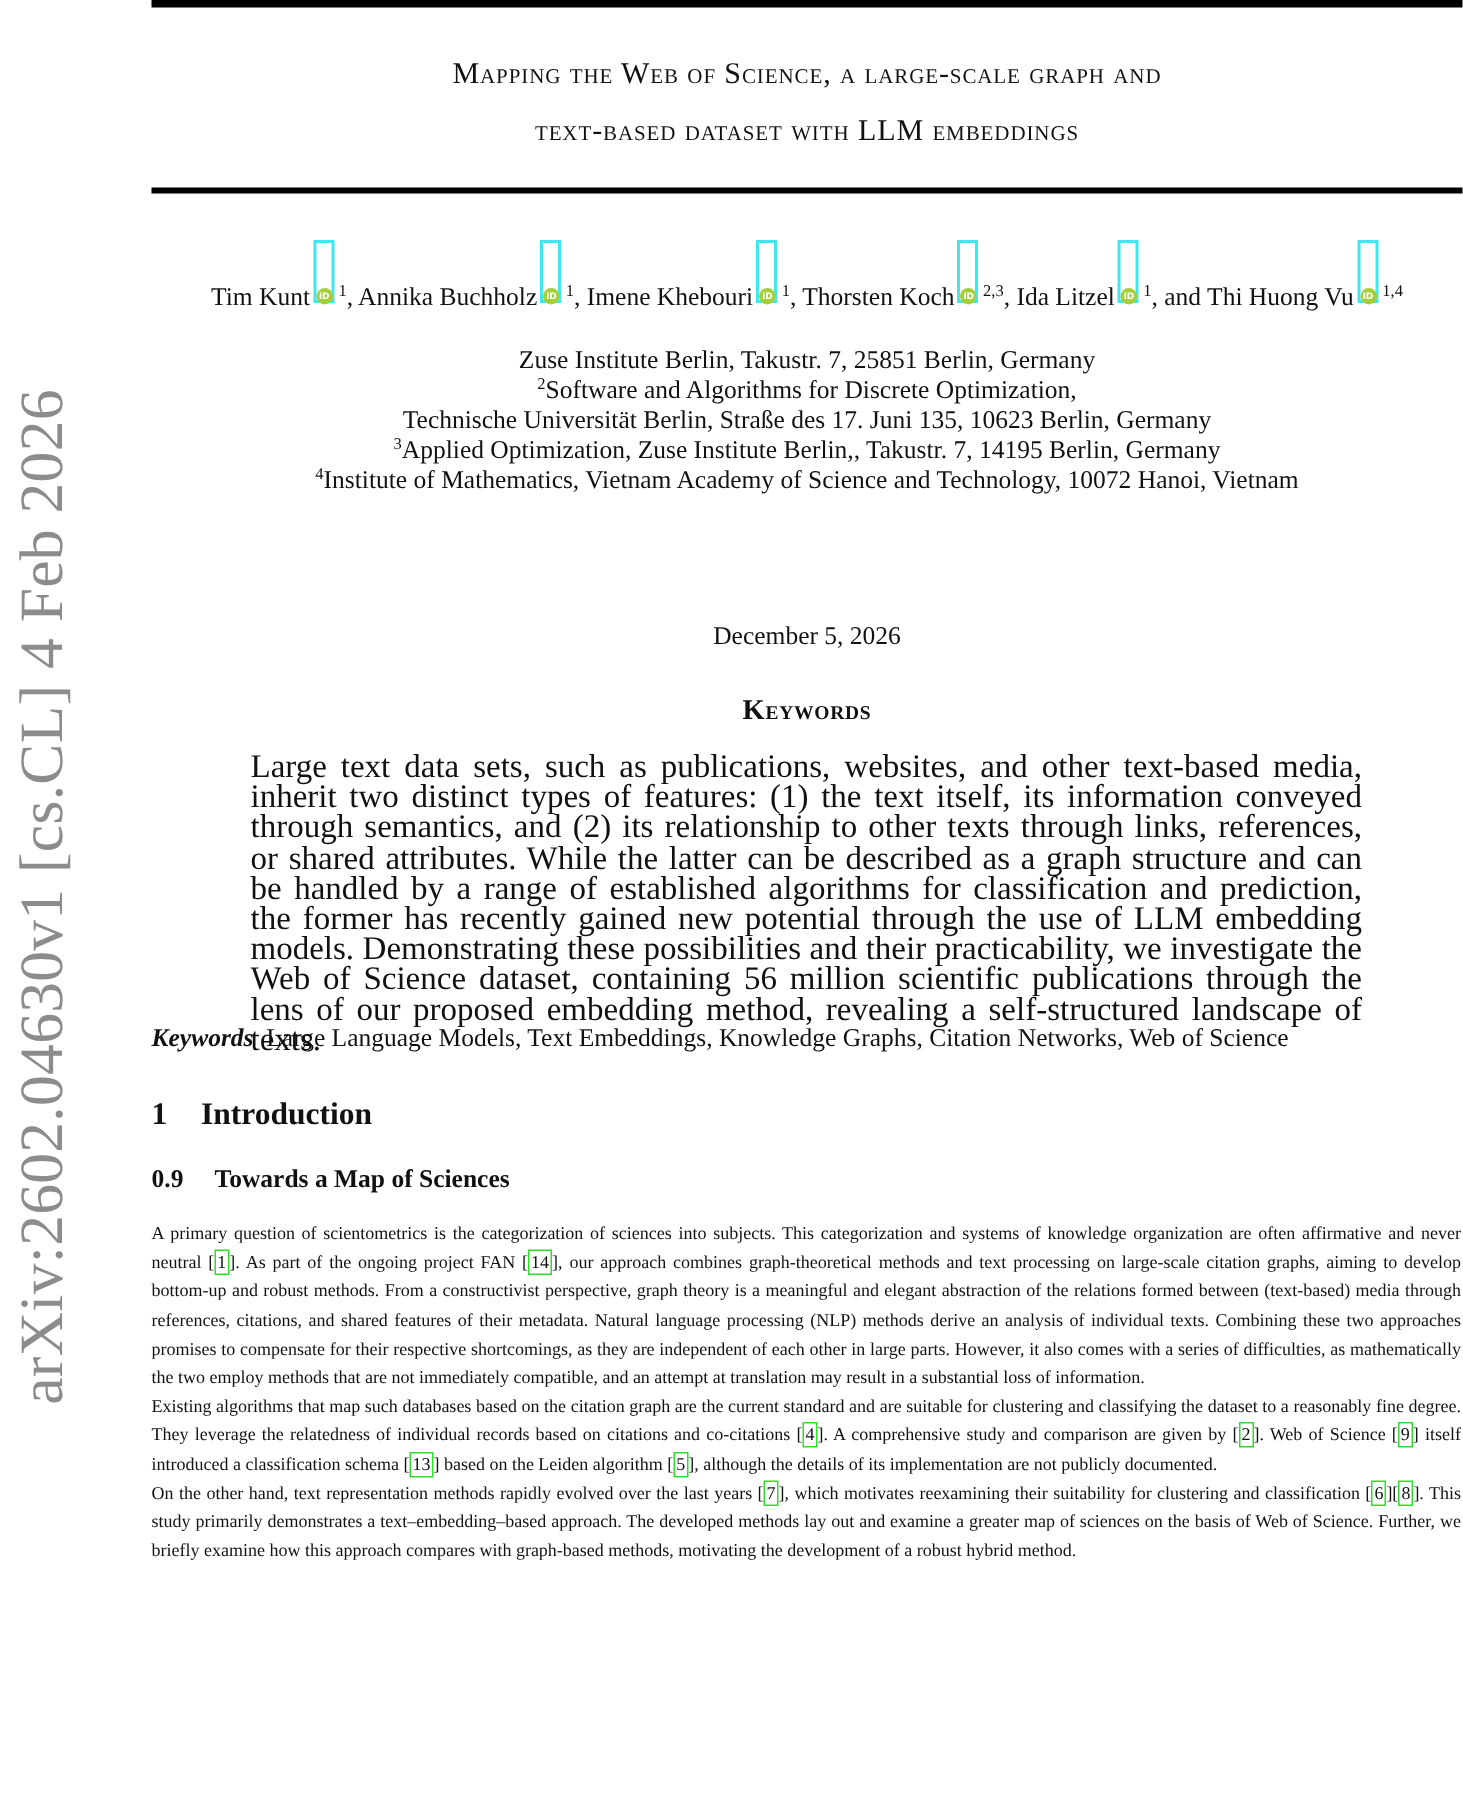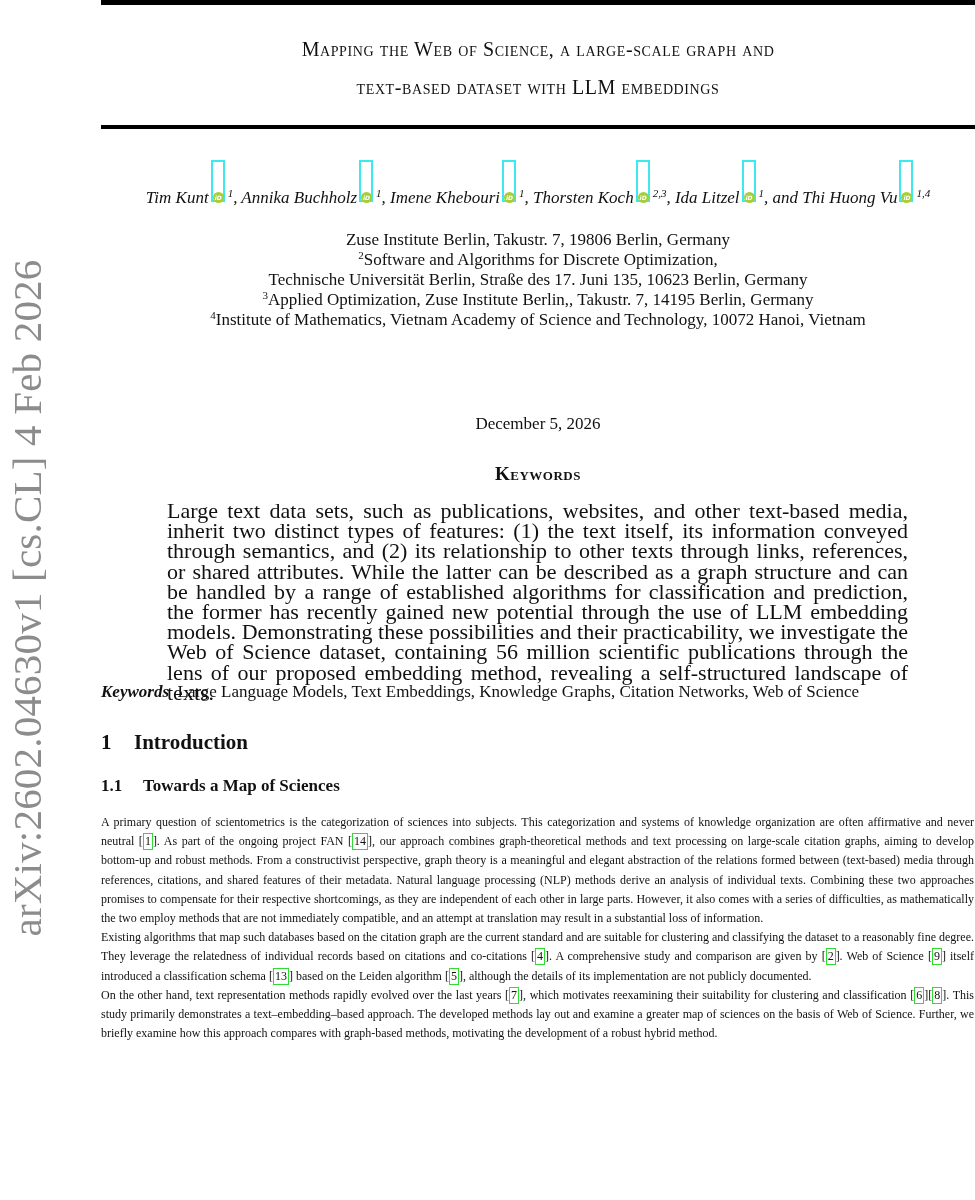--- a/index.html
+++ b/index.html
@@ -17,21 +17,21 @@
   }
   .rule { position: absolute; left: 101px; width: 874px; background: #000; }
   .rule.top { top: 0; height: 5px; }
   .rule.bottom { top: 125px; height: 4px; }
   .title {
     position: absolute; left: 101px; width: 874px; top: 30px; text-align: center;
     font-size: 20px; line-height: 38px; font-variant: small-caps; letter-spacing: 0.6px;
   }
   .authors {
     position: absolute; left: 101px; width: 874px; top: 188px; text-align: center;
-    font-size: 17px; white-space: nowrap; font-style: italic;
+    font-size: 17px; white-space: nowrap;
   }
   .author { position: relative; }
   .orcid-wrap { position: relative; display: inline-block; width: 16px; height: 14px; margin-left: 3px; }
   .orcid-box {
     position: absolute; left: -1px; top: -29px; width: 14px; height: 42px;
     border: 2px solid #3ee8ef; box-sizing: border-box;
   }
   .orcid {
     position: absolute; left: 1px; top: 3px; width: 11px; height: 11px; border-radius: 50%;
     background: #a6ce39; color: #fff; font-family: "DejaVu Sans", sans-serif;
@@ -87,41 +87,41 @@
   <div>Mapping the Web of Science, a large-scale graph and</div>
   <div>text-based dataset with LLM embeddings</div>
 </div>
 <div class="rule bottom"></div>
 
 <div class="authors">
   <span class="author"><span>Tim Kunt</span><span class="orcid-wrap"><span class="orcid-box"></span><span class="orcid">iD</span></span><sup>1</sup><span>, </span></span><span class="author"><span>Annika Buchholz</span><span class="orcid-wrap"><span class="orcid-box"></span><span class="orcid">iD</span></span><sup>1</sup><span>, </span></span><span class="author"><span>Imene Khebouri</span><span class="orcid-wrap"><span class="orcid-box"></span><span class="orcid">iD</span></span><sup>1</sup><span>, </span></span><span class="author"><span>Thorsten Koch</span><span class="orcid-wrap"><span class="orcid-box"></span><span class="orcid">iD</span></span><sup>2,3</sup><span>, </span></span><span class="author"><span>Ida Litzel</span><span class="orcid-wrap"><span class="orcid-box"></span><span class="orcid">iD</span></span><sup>1</sup><span>, and </span></span><span class="author"><span>Thi Huong Vu</span><span class="orcid-wrap"><span class="orcid-box"></span><span class="orcid">iD</span></span><sup>1,4</sup></span>
 </div>
 
 <div class="affils">
-  <div><span>Zuse Institute Berlin, Takustr. 7, 19806 Berlin, Germany</span></div>
+  <div><span>Zuse Institute Berlin, Takustr. 7, 25851 Berlin, Germany</span></div>
   <div><sup>2</sup><span>Software and Algorithms for Discrete Optimization,</span></div>
   <div><span>Technische Universität Berlin, Straße des 17. Juni 135, 10623 Berlin, Germany</span></div>
   <div><sup>3</sup><span>Applied Optimization, Zuse Institute Berlin,, Takustr. 7, 14195 Berlin, Germany</span></div>
   <div><sup>4</sup><span>Institute of Mathematics, Vietnam Academy of Science and Technology, 10072 Hanoi, Vietnam</span></div>
 </div>
 
 <div class="date">December 5, 2026</div>
 
 <div class="abstract-title">Keywords</div>
 <div class="abstract-body">Large text data sets, such as publications, websites, and other text-based media, inherit two distinct types of features: (1) the text itself, its information conveyed through semantics, and (2) its relationship to other texts through links, references, or shared attributes. While the latter can be described as a graph structure and can be handled by a range of established algorithms for classification and prediction, the former has recently gained new potential through the use of LLM embedding models. Demonstrating these possibilities and their practicability, we investigate the Web of Science dataset, containing  56 million scientific publications through the lens of our proposed embedding method, revealing a self-structured landscape of texts.</div>
 
 <div class="keywords">
   <b>Keywords</b>&nbsp;&nbsp;<span>Large Language Models, Text Embeddings, Knowledge Graphs, Citation Networks, Web of Science</span>
 </div>
 
 <div class="sec1">
   <span class="num">1</span><span>Introduction</span>
 </div>
 
 <div class="sub11">
-  <span class="num">1.1</span><span>Towards a Map of Sciences</span>
+  <span class="num">0.9</span><span>Towards a Map of Sciences</span>
 </div>
 
 <div class="body-text">
   <p><span>A primary question of scientometrics is the categorization of sciences into subjects. This categorization and systems of knowledge organization are often affirmative and never neutral [</span><span class="cite">1</span><span>]. As part of the ongoing project FAN [</span><span class="cite">14</span><span>], our approach combines graph-theoretical methods and text processing on large-scale citation graphs, aiming to develop bottom-up and robust methods. From a constructivist perspective, graph theory is a meaningful and elegant abstraction of the relations formed between (text-based) media through references, citations, and shared features of their metadata. Natural language processing (NLP) methods derive an analysis of individual texts. Combining these two approaches promises to compensate for their respective shortcomings, as they are independent of each other in large parts. However, it also comes with a series of difficulties, as mathematically the two employ methods that are not immediately compatible, and an attempt at translation may result in a substantial loss of information.</span></p>
   <p><span>Existing algorithms that map such databases based on the citation graph are the current standard and are suitable for clustering and classifying the dataset to a reasonably fine degree. They leverage the relatedness of individual records based on citations and co-citations [</span><span class="cite">4</span><span>]. A comprehensive study and comparison are given by [</span><span class="cite">2</span><span>]. Web of Science [</span><span class="cite">9</span><span>] itself introduced a classification schema [</span><span class="cite">13</span><span>] based on the Leiden algorithm [</span><span class="cite">5</span><span>], although the details of its implementation are not publicly documented.</span></p>
   <p><span>On the other hand, text representation methods rapidly evolved over the last years [</span><span class="cite">7</span><span>], which motivates reexamining their suitability for clustering and classification [</span><span class="cite">6</span><span>][</span><span class="cite">8</span><span>]. This study primarily demonstrates a text–embedding–based approach. The developed methods lay out and examine a greater map of sciences on the basis of Web of Science. Further, we briefly examine how this approach compares with graph-based methods, motivating the development of a robust hybrid method.</span></p>
 </div>
 
 </body></html>

